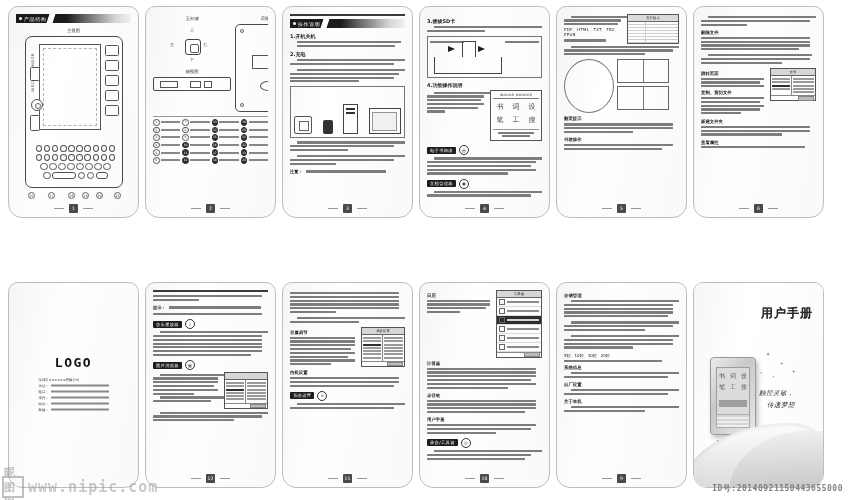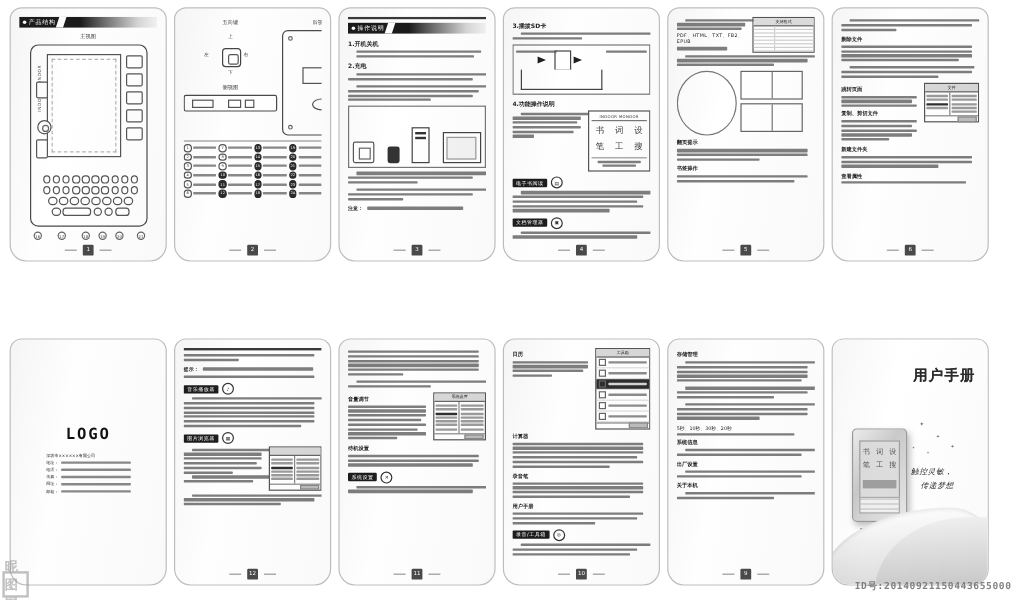--- a/index.html
+++ b/index.html
@@ -1085,18 +1085,19 @@
         <span class="spark" style="left:98px;top:86px;font-size:4px;">✦</span>
         <span class="spark" style="left:66px;top:88px;font-size:3px;">✦</span>
 
         <div class="cover-swoosh"></div>
       </div>
     </div>
   </div>
 
   <div class="wm-left">
     <span class="wm-box">昵图网</span>
+    <span class="wm-url">www.nipic.com</span>
   </div>
   <div class="wm-id">
     <span>ID号:</span><span>20140921150443655000</span>
   </div>
 
 </div>
 
 </body></html>

